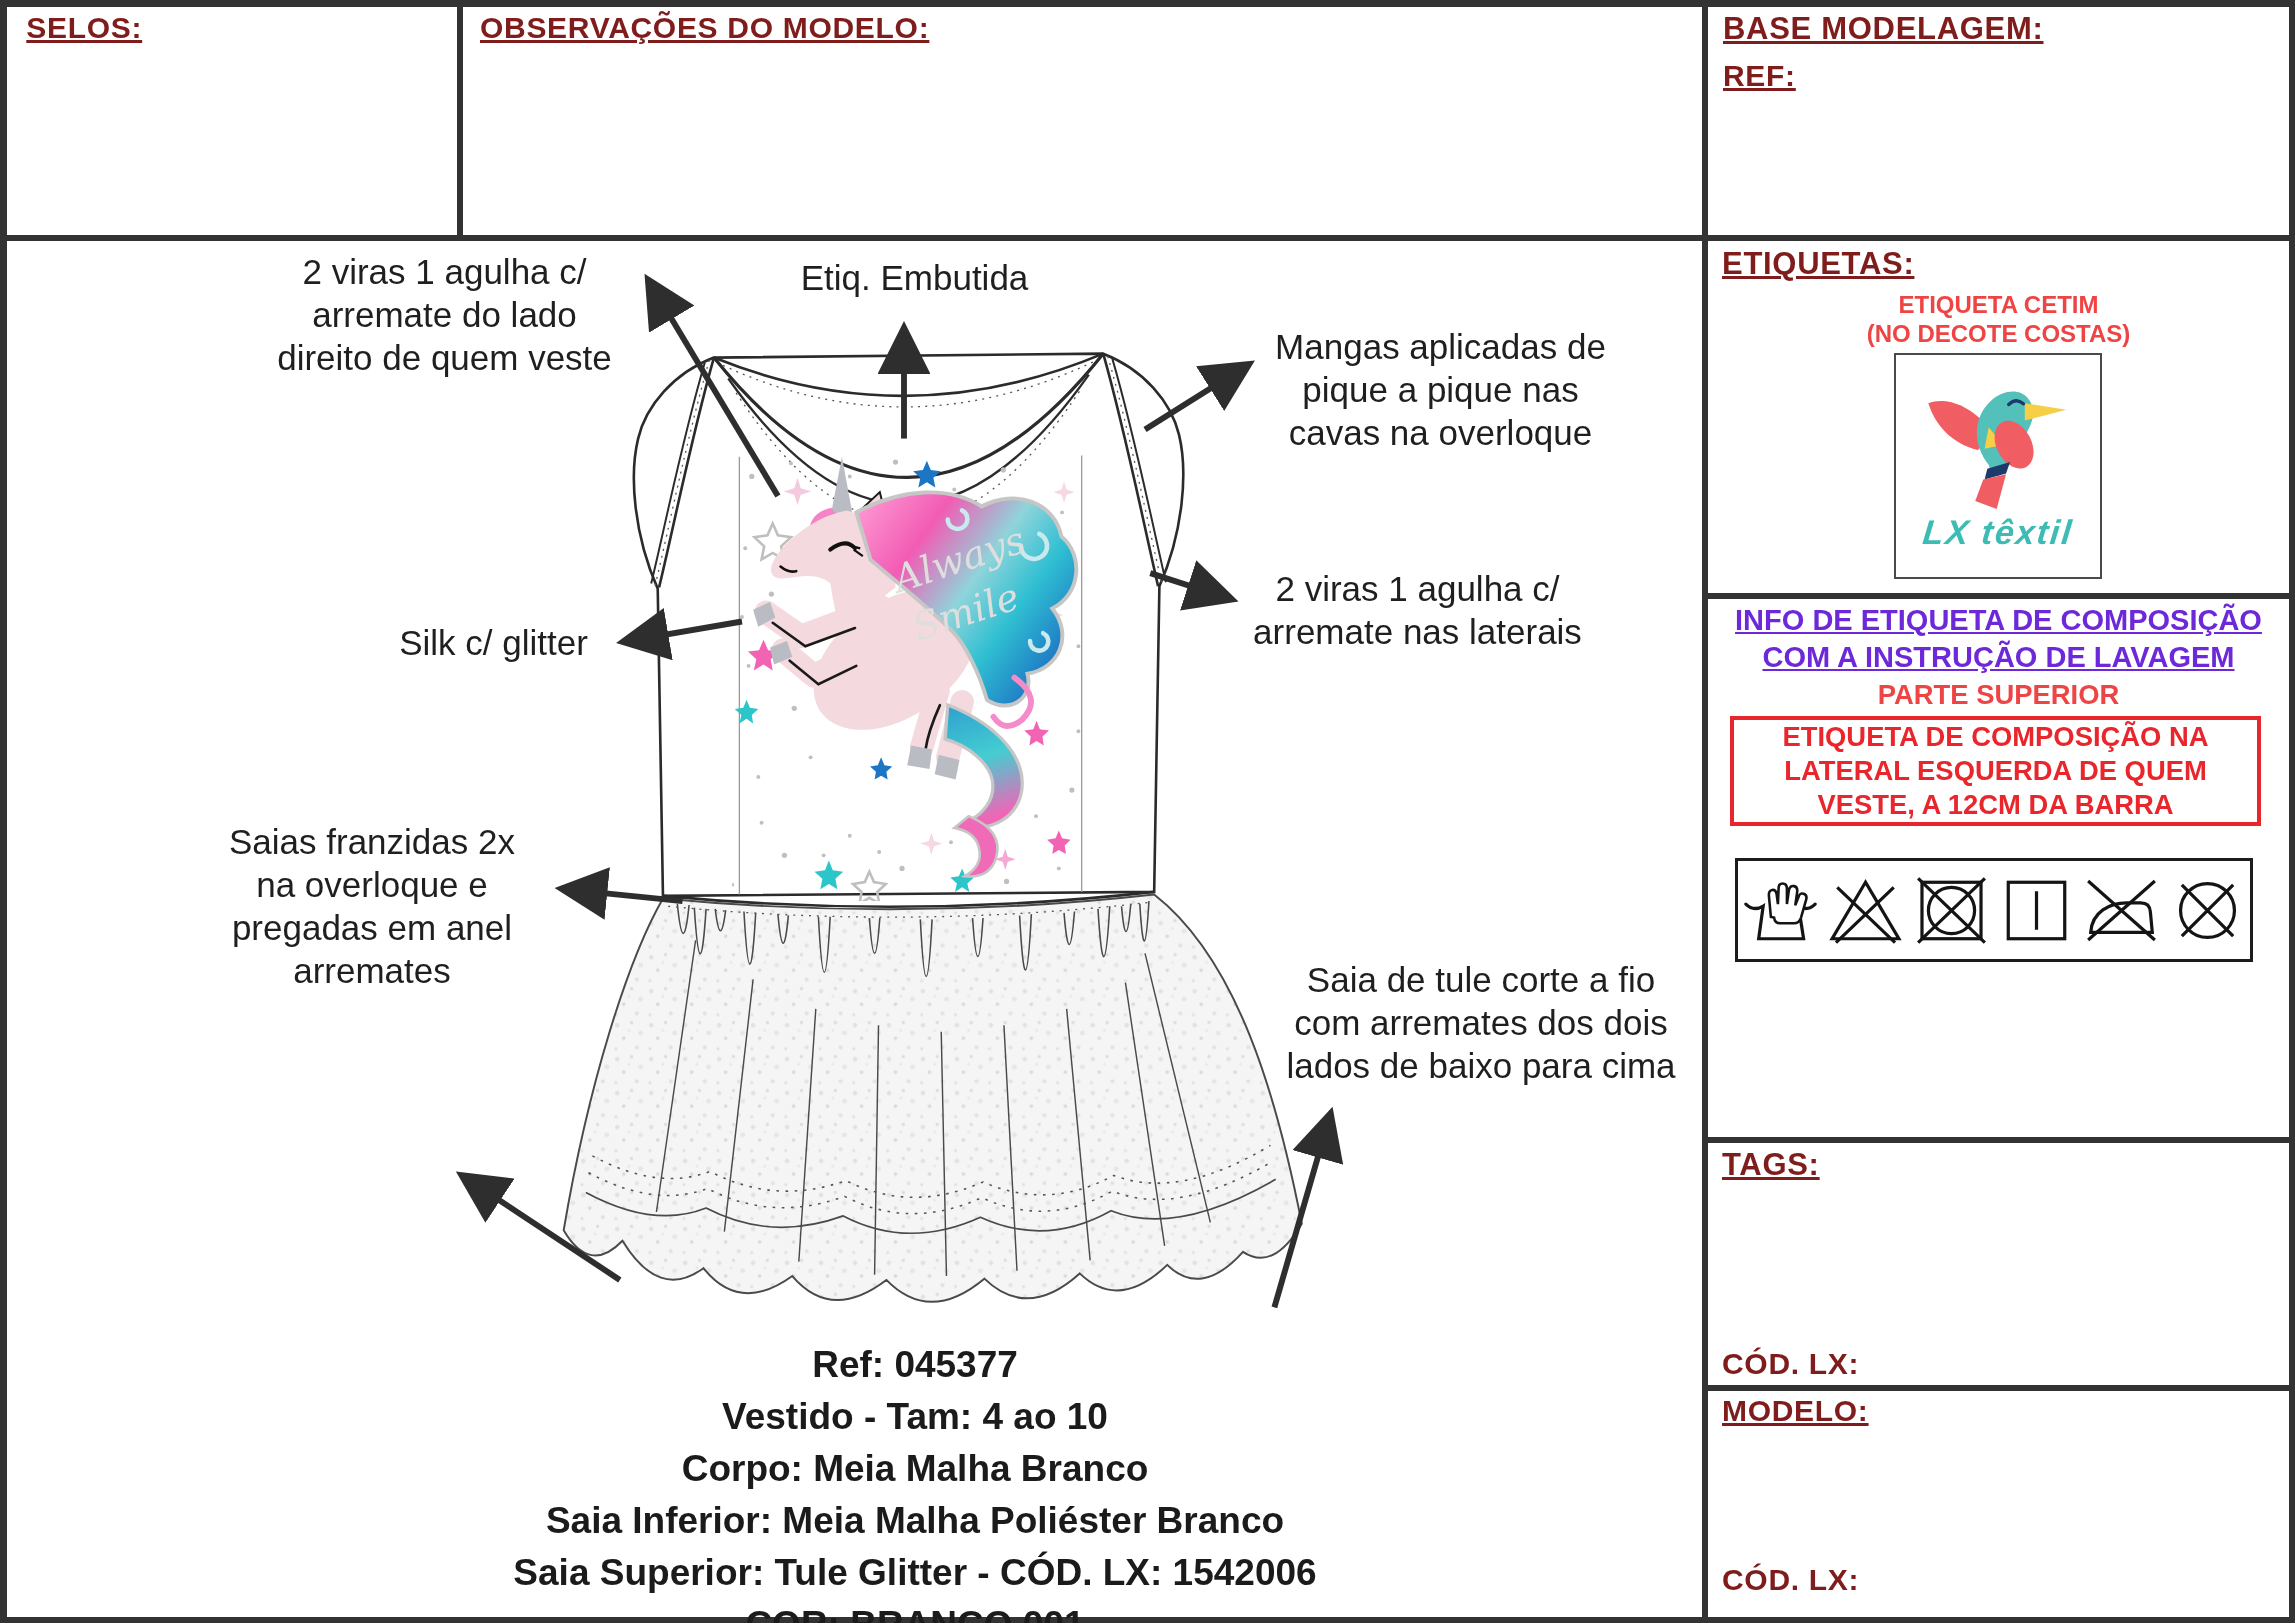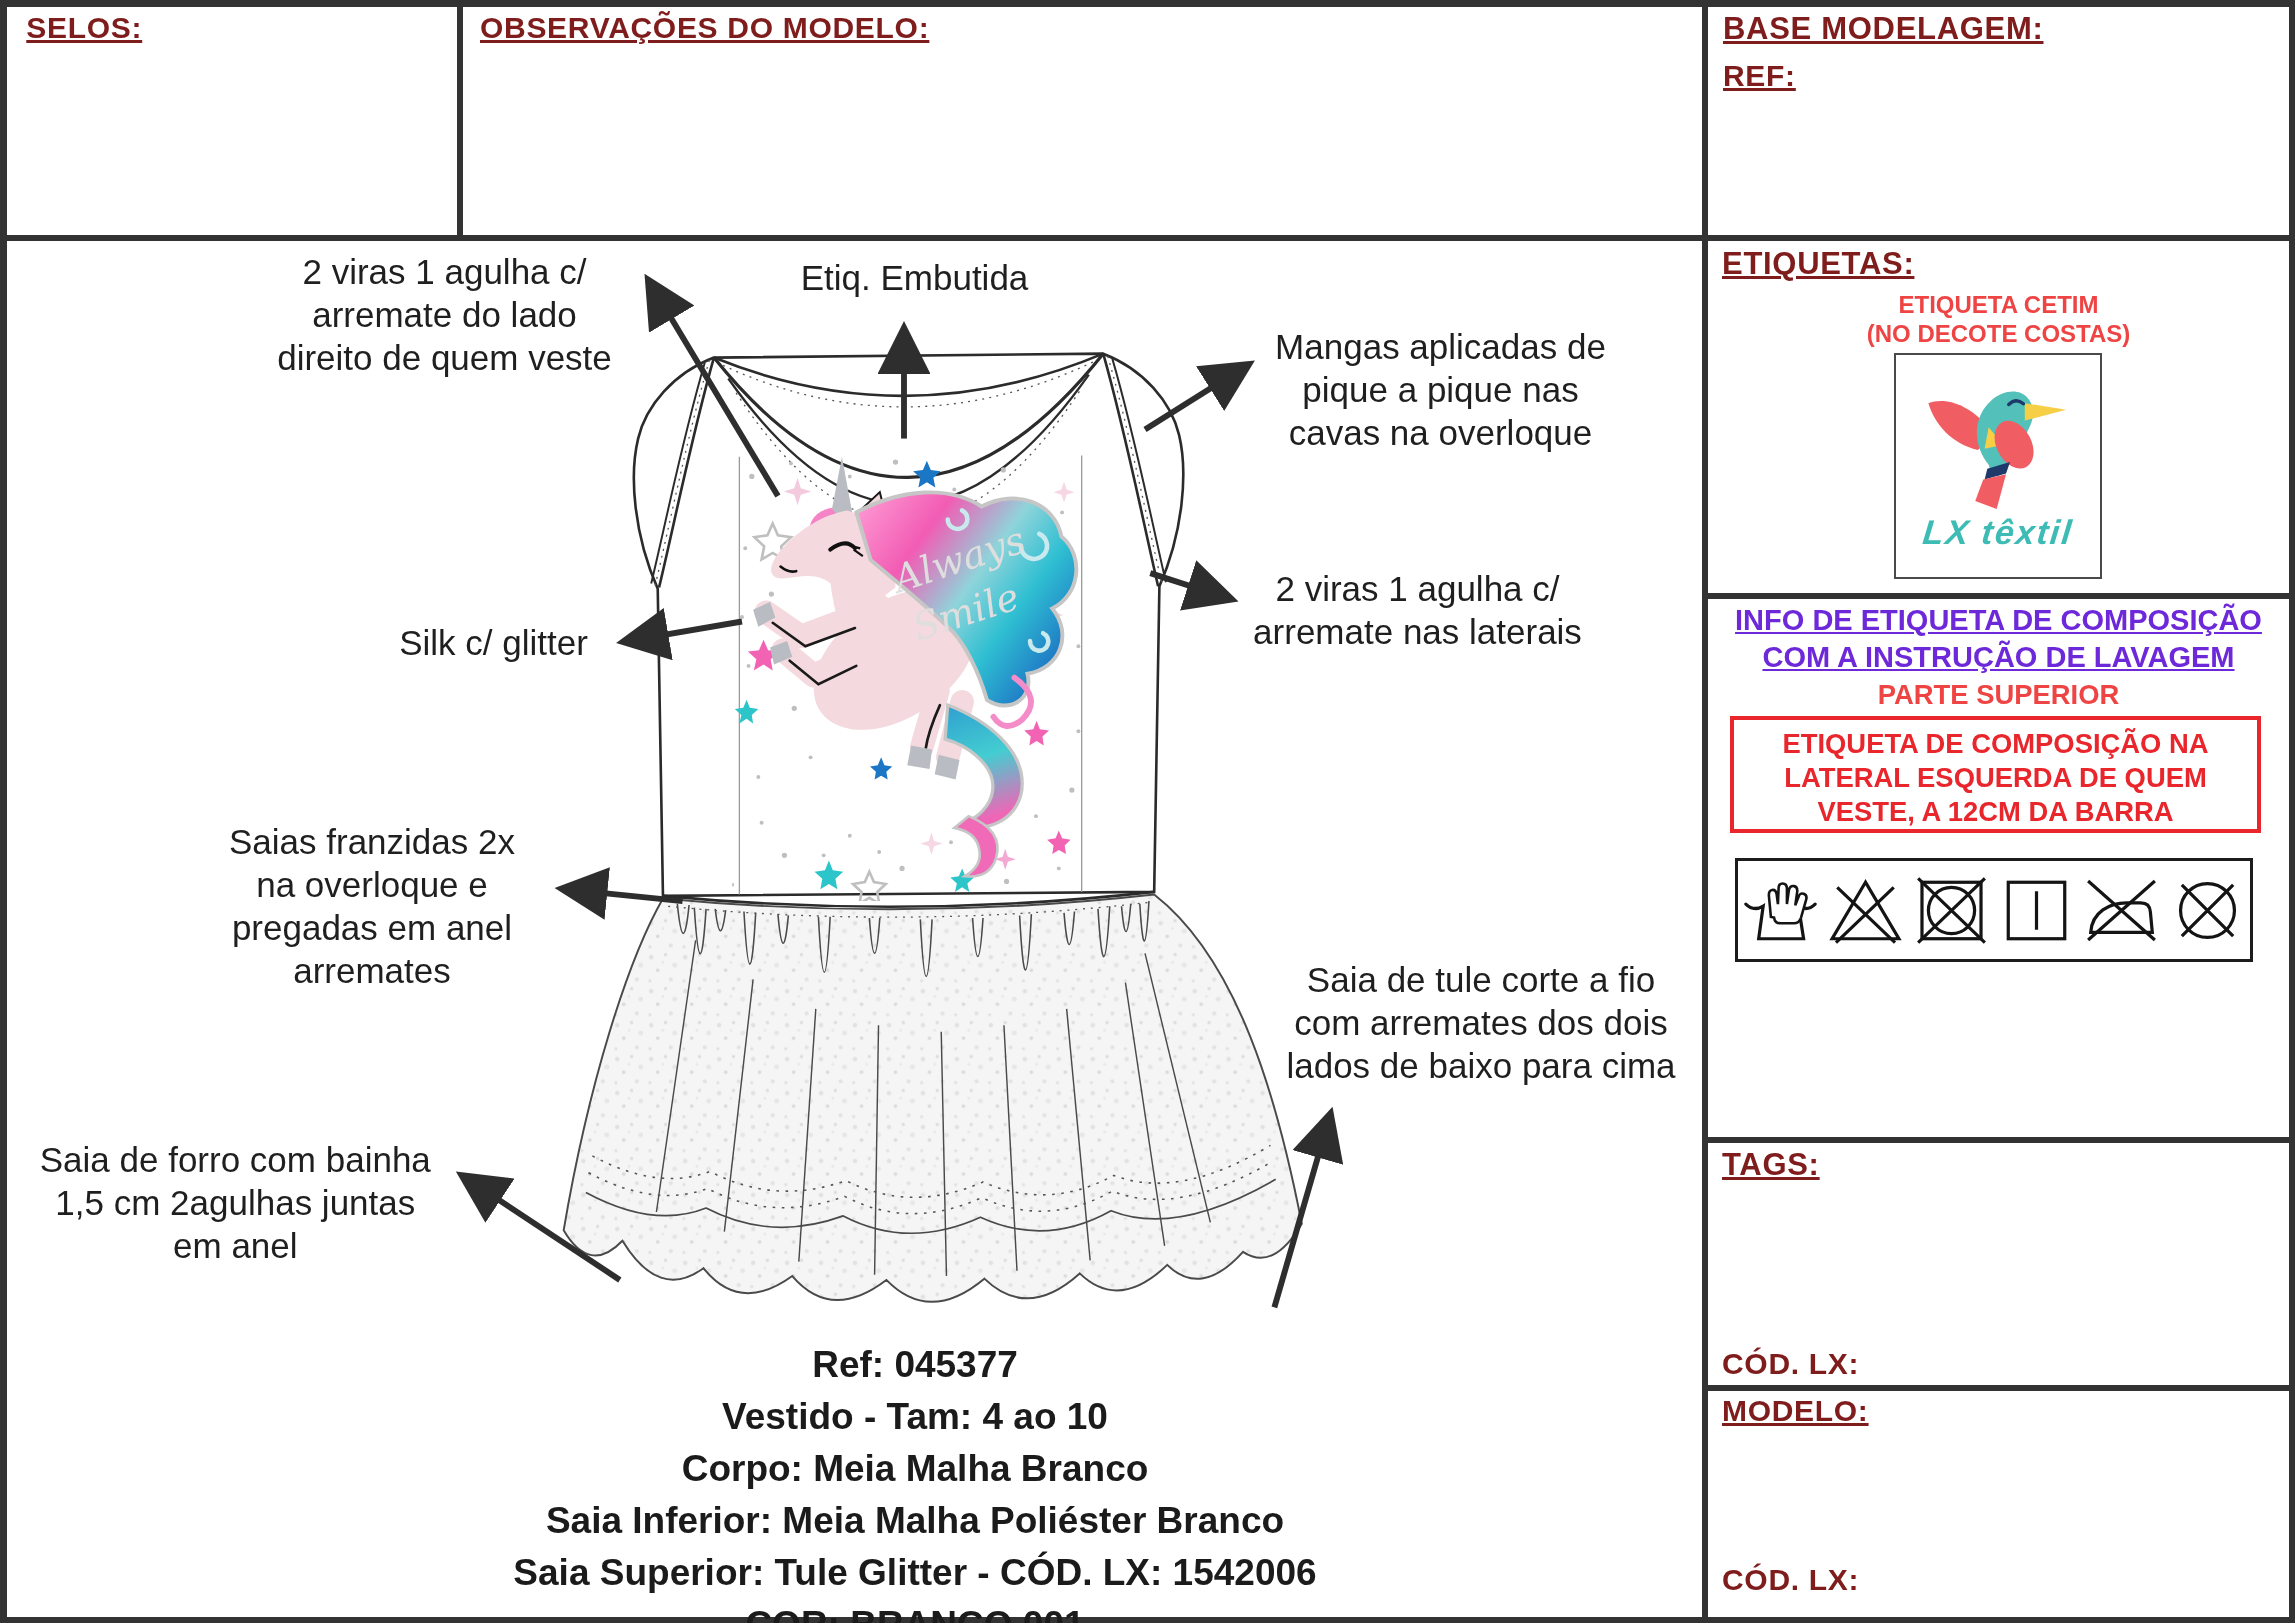--- a/index.html
+++ b/index.html
@@ -16,21 +16,21 @@
   .ann{position:absolute;text-align:center;color:#1f1f1f;font-size:35px;line-height:43px;}
   .centercol{position:absolute;left:1708px;width:581px;text-align:center;}
   .blk{color:#ef4444;font-weight:bold;}
   .footer{
     position:absolute;left:425px;top:1339px;width:980px;text-align:center;
     font-weight:bold;font-size:37px;line-height:52px;color:#1b1b1b;
   }
   .redbox{
     position:absolute;left:1730px;top:716px;width:523px;height:102px;
     border:4.6px solid #e8262c;color:#e8262c;font-weight:bold;font-size:27.4px;
-    line-height:34px;text-align:center;padding-top:7px;
+    line-height:34px;text-align:center;padding-top:0;
   }
   .carebox{
     position:absolute;left:1735px;top:858px;width:512px;height:98px;
     border:3.3px solid #1c1c1c;display:flex;align-items:center;
     justify-content:space-around;background:#fff;
   }
   .logobox{
     position:absolute;left:1894px;top:353px;width:204px;height:222px;
     border:2px solid #4a4a4a;background:#fff;text-align:center;
   }
@@ -389,25 +389,20 @@
     <div>Saias franzidas 2x</div>
     <div>na overloque e</div>
     <div>pregadas em anel</div>
     <div>arremates</div>
   </div>
   <div class="ann" style="left:1264px;top:958px;width:434px">
     <div>Saia de tule corte a fio</div>
     <div>com arremates dos dois</div>
     <div>lados de baixo para cima</div>
   </div>
-  <div class="ann" style="left:9.8px;top:1138px;width:451px">
-    <div>Saia de forro com bainha</div>
-    <div>1,5 cm 2agulhas juntas</div>
-    <div>em anel</div>
-  </div>
 
   <div class="footer">
     <div>Ref: 045377</div>
     <div>Vestido - Tam: 4 ao 10</div>
     <div>Corpo: Meia Malha Branco</div>
     <div>Saia Inferior: Meia Malha Poliéster Branco</div>
     <div>Saia Superior: Tule Glitter - CÓD. LX: 1542006</div>
     <div>COR: BRANCO 001</div>
   </div>
 

